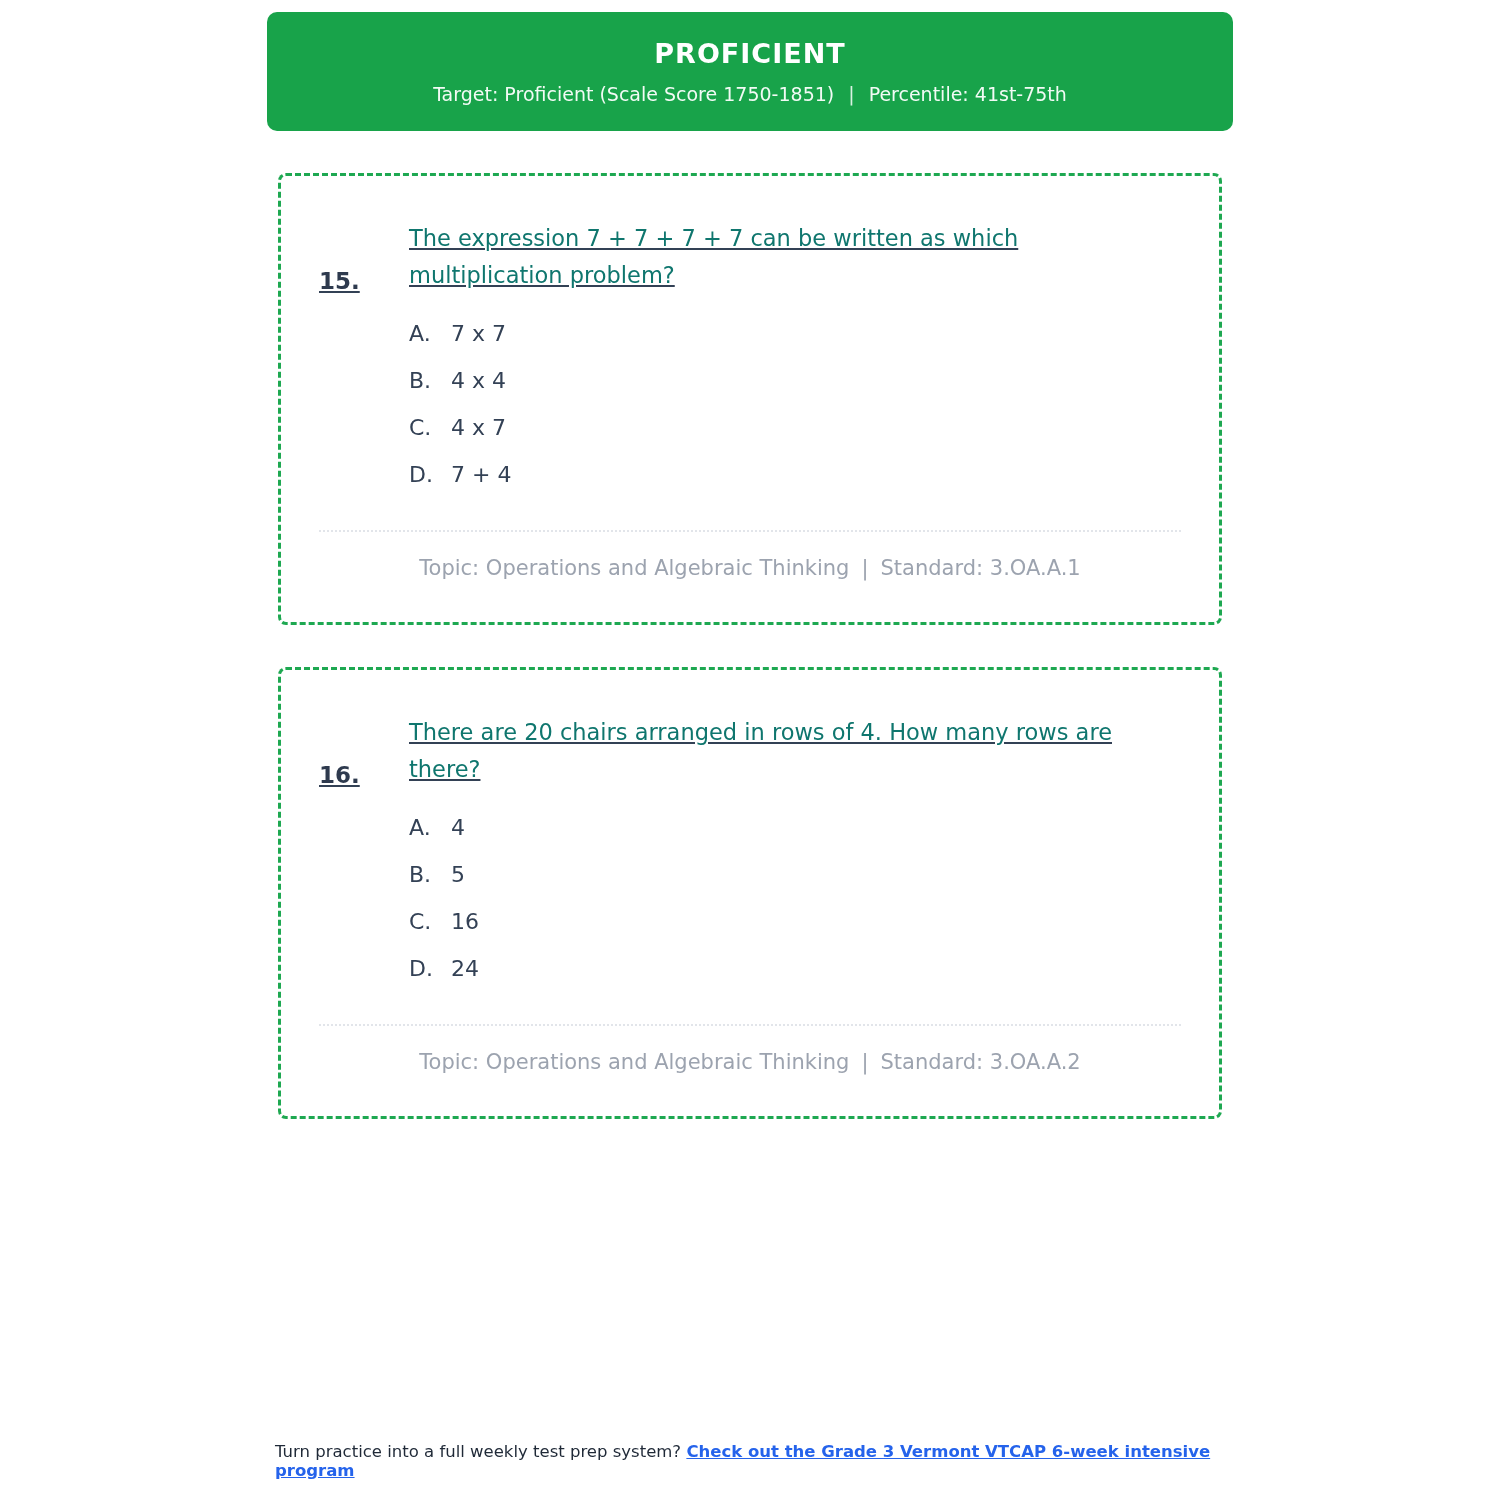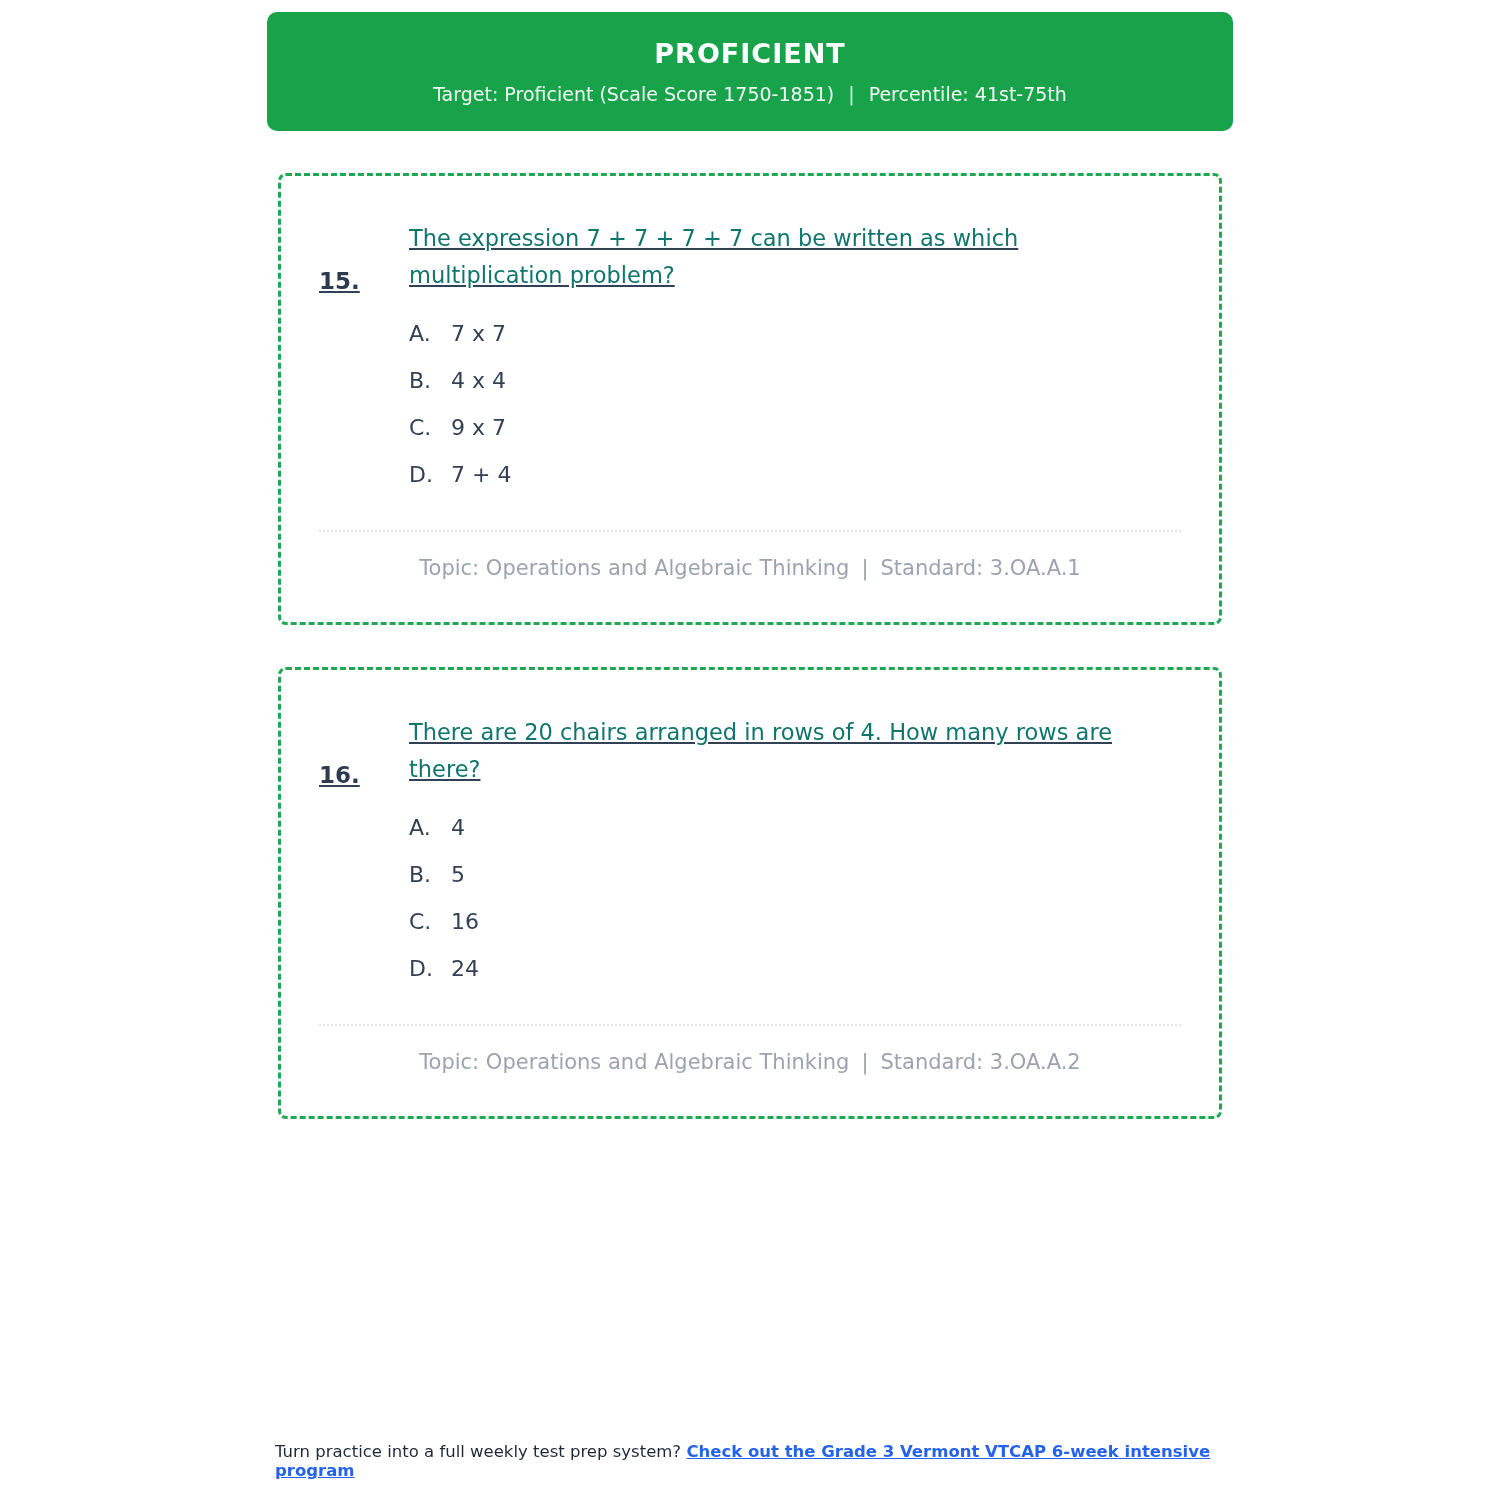--- a/index.html
+++ b/index.html
@@ -122,21 +122,21 @@
         <div class="option">
           <span class="opt-letter">A.</span>
           <span class="opt-text">7 x 7</span>
         </div>
         <div class="option">
           <span class="opt-letter">B.</span>
           <span class="opt-text">4 x 4</span>
         </div>
         <div class="option">
           <span class="opt-letter">C.</span>
-          <span class="opt-text">9 x 7</span>
+          <span class="opt-text">4 x 7</span>
         </div>
         <div class="option">
           <span class="opt-letter">D.</span>
           <span class="opt-text">7 + 4</span>
         </div>
       </div>
       <div class="divider"></div>
       <div class="meta">
         <span>Topic: Operations and Algebraic Thinking</span><span class="meta-sep">|</span><span>Standard: 3.OA.A.1</span>
       </div>

